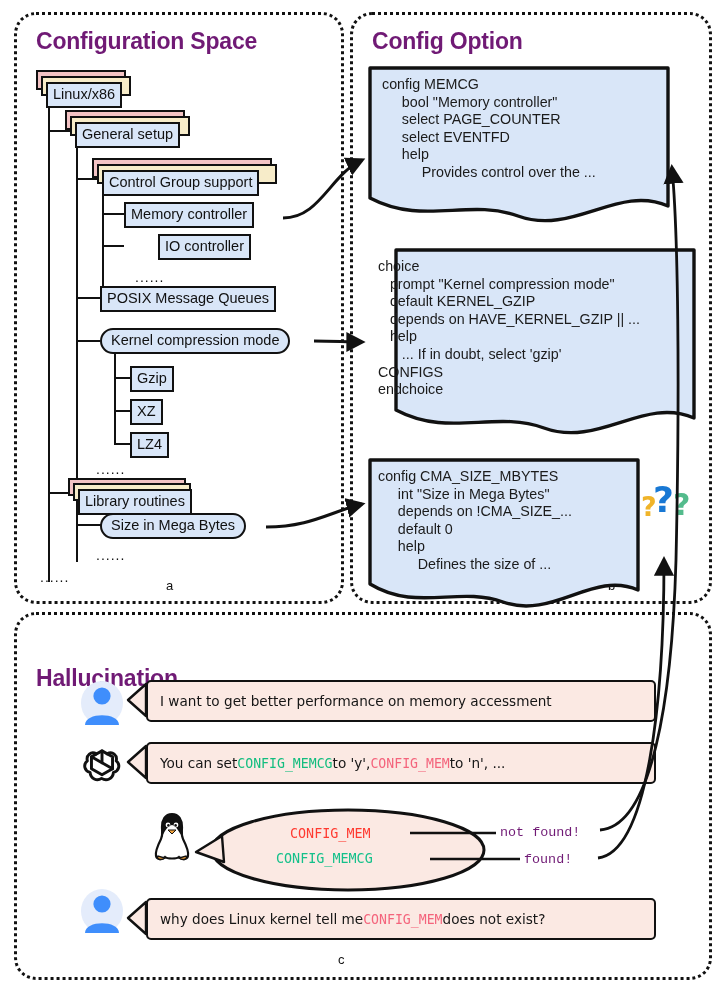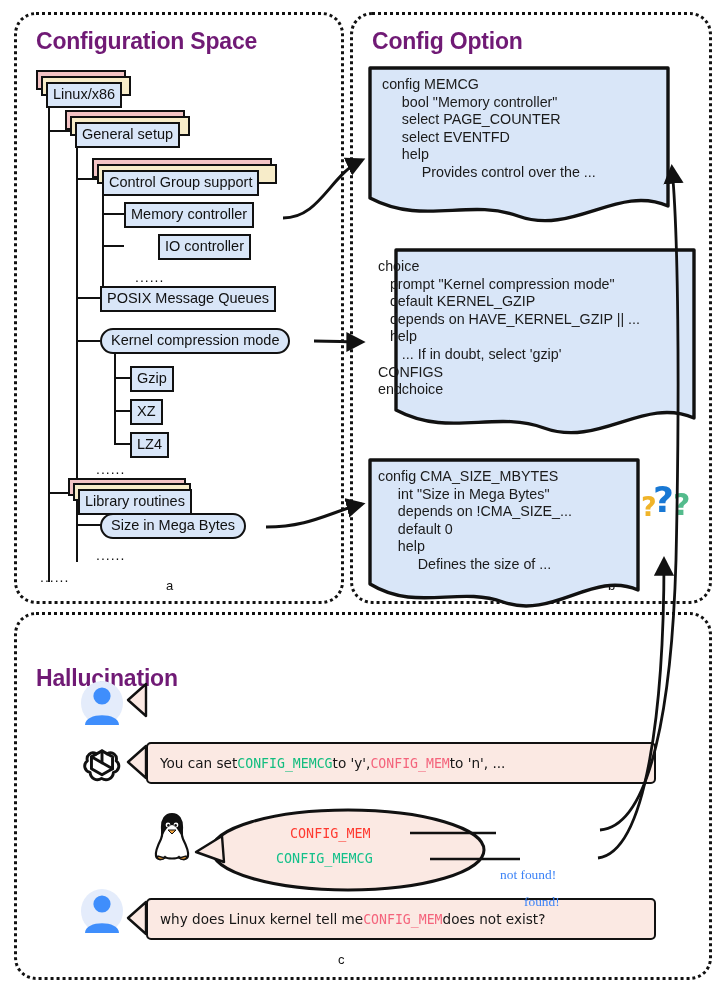--- a/index.html
+++ b/index.html
@@ -95,22 +95,22 @@
   .ellipse-bubble{
     position:absolute;z-index:6;
   }
   .ell-line{
     position:absolute;font-family:"DejaVu Sans Mono","Liberation Mono",monospace;
     font-size:13.4px;white-space:nowrap;z-index:8;
   }
   .ell-red{color:#ff3a30;}
   .ell-green{color:#14c08a;}
   .tag{
-    position:absolute;font-family:Liberation Serif, serif;
-    font-size:13.4px;color:#3b82f6;z-index:8;white-space:nowrap;margin-top:42px;
+    position:absolute;font-family:Liberation Mono, monospace;
+    font-size:13.4px;color:#701a75;z-index:8;white-space:nowrap;
   }
 
   .avatar{position:absolute;z-index:6;}
   svg{display:block;overflow:visible;}
   .ovl{position:absolute;left:0;top:0;width:725px;height:992px;z-index:2;pointer-events:none;}
   .ovl-top{z-index:7;}
 </style>
 </head>
 <body>
 
@@ -271,20 +271,23 @@
   </div>
 
   <div class="avatar" style="left:80px;top:888px;">
     <svg width="44" height="46" viewBox="0 0 44 46">
       <ellipse cx="22" cy="23" rx="21" ry="22" fill="#e4ecfb"></ellipse>
       <circle cx="22" cy="16" r="8.6" fill="#3f8efc"></circle>
       <path d="M5,45 C5,32 39,32 39,45 Z" fill="#3f8efc"></path>
     </svg>
   </div>
 
+  <div class="bubble" style="left:146px;top:680px;width:510px;height:42px;">
+    <span>I want to get better performance on memory accessment</span>
+  </div>
 
   <div class="bubble" style="left:146px;top:742px;width:510px;height:42px;">
     <span>You can set </span>
       <span class="kw-green">CONFIG_MEMCG</span>
       <span> to 'y', </span>
       <span class="kw-red">CONFIG_MEM</span>
       <span> to 'n', ...</span>
   </div>
 
   <div class="bubble" style="left:146px;top:898px;width:510px;height:42px;">

